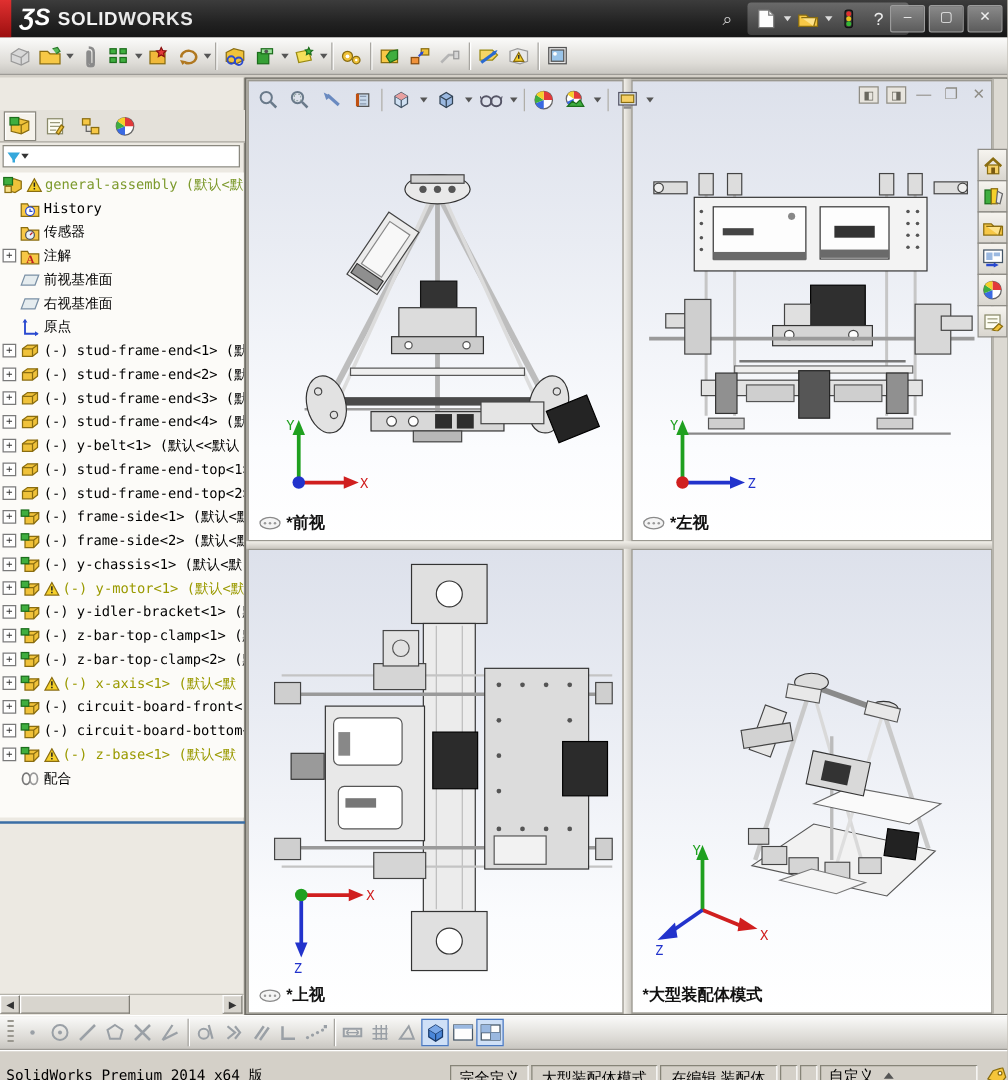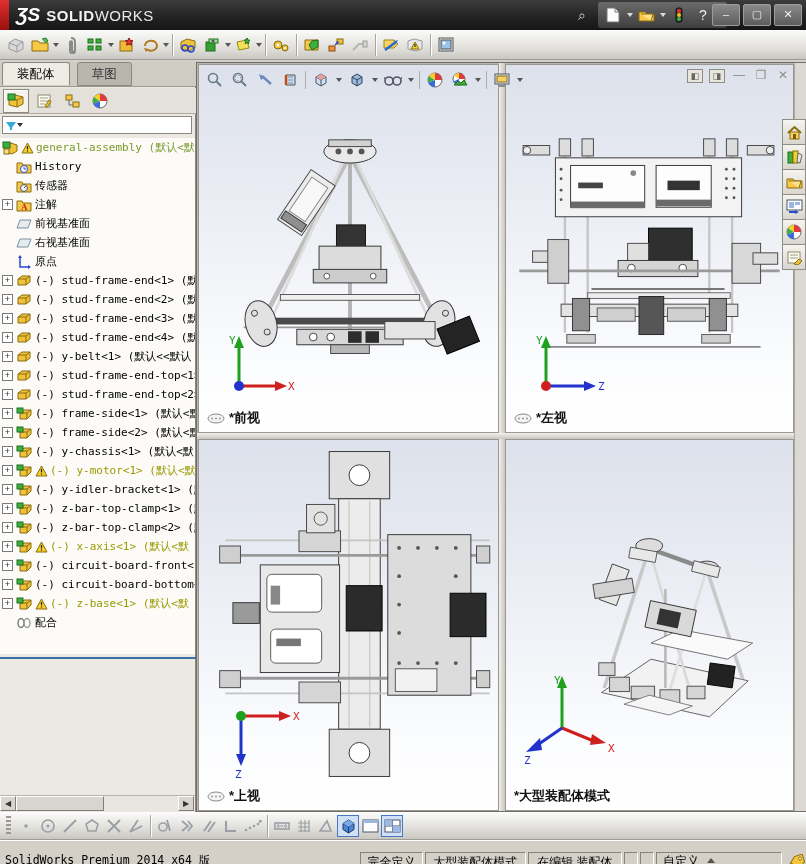--- a/index.html
+++ b/index.html
@@ -9,21 +9,21 @@
   .b{position:absolute;}
   .noselect{user-select:none;}
 
   
   #titlebar{left:0;top:0;width:806px;height:30px;
     background:linear-gradient(180deg,#3c3c3c,#222 60%,#161616);color:#f2f2f2;}
   #red-accent{left:0;top:0;width:9px;height:30px;background:linear-gradient(180deg,#e03030,#9c0f0f);}
   #logo{left:16px;top:3px;height:24px;display:flex;align-items:center;gap:6px;}
   #logo .mark{font-style:italic;font-weight:bold;font-size:19px;color:#fff;}
   #logo .solid{font-weight:bold;font-size:15px;letter-spacing:.5px;}
-  #logo .works{font-weight:normal;font-size:15px;letter-spacing:.5px;color:#e8e8e8;margin-top:36px;}
+  #logo .works{font-weight:bold;font-size:15px;letter-spacing:.5px;color:#e8e8e8;margin-top:36px;}
   #menubar{left:148px;top:0;height:30px;display:flex;align-items:center;}
   .menu-item{padding:0 11px;line-height:30px;color:#eee;font-size:12.5px;cursor:default;}
   #tb-search{left:572px;top:5px;width:20px;height:20px;color:#cfcfcf;font-size:14px;text-align:center;line-height:20px;}
   #quickbar{left:598px;top:2px;height:26px;display:flex;align-items:center;gap:2px;
     background:linear-gradient(180deg,#6a6a6a,#3f3f3f);border-radius:3px;padding:0 4px;}
   .qbtn{width:22px;height:22px;display:flex;align-items:center;justify-content:center;}
   .caret{width:0;height:0;border-left:3px solid transparent;border-right:3px solid transparent;border-top:4px solid #ddd;margin-left:1px;}
   #winbtns{right:4px;top:4px;display:flex;gap:3px;}
   .winbtn{width:26px;height:20px;background:linear-gradient(180deg,#8a8a8a,#5c5c5c);
     border:1px solid #9c9c9c;border-radius:2px;color:#eee;font-size:11px;line-height:18px;text-align:center;}
@@ -295,24 +295,20 @@
   <span class="tbtn">
       <svg width="16" height="15">
         <rect x="1" y="1" width="14" height="13" fill="#e8e8e8" stroke="#555"></rect>
         <rect x="3" y="3" width="10" height="9" fill="#9ac4e8" stroke="#555"></rect>
         <circle cx="6" cy="6" r="1.5" fill="#fff"></circle>
       </svg>
     </span>
 </div>
 
 <div id="leftpanel" class="b">
-  <div id="lp-tabs" class="b">
-    <span class="lp-tab active">装配体</span>
-    <span class="lp-tab inactive">草图</span>
-  </div>
   <div id="lp-icons" class="b">
     <span class="lpbtn pressed">
         <svg width="18" height="16">
           <path d="M2 5l6-3 8 2v7l-6 3-8-2z" fill="#f0c23a" stroke="#8a6d10"></path>
           <path d="M2 5l8 2 6-3M10 7v7" fill="none" stroke="#8a6d10"></path>
           <rect x="1" y="1" width="7" height="6" fill="#3fae3f" stroke="#1c6e1c"></rect>
         </svg>
       </span>
     <span class="lpbtn">
         <svg width="17" height="16">

